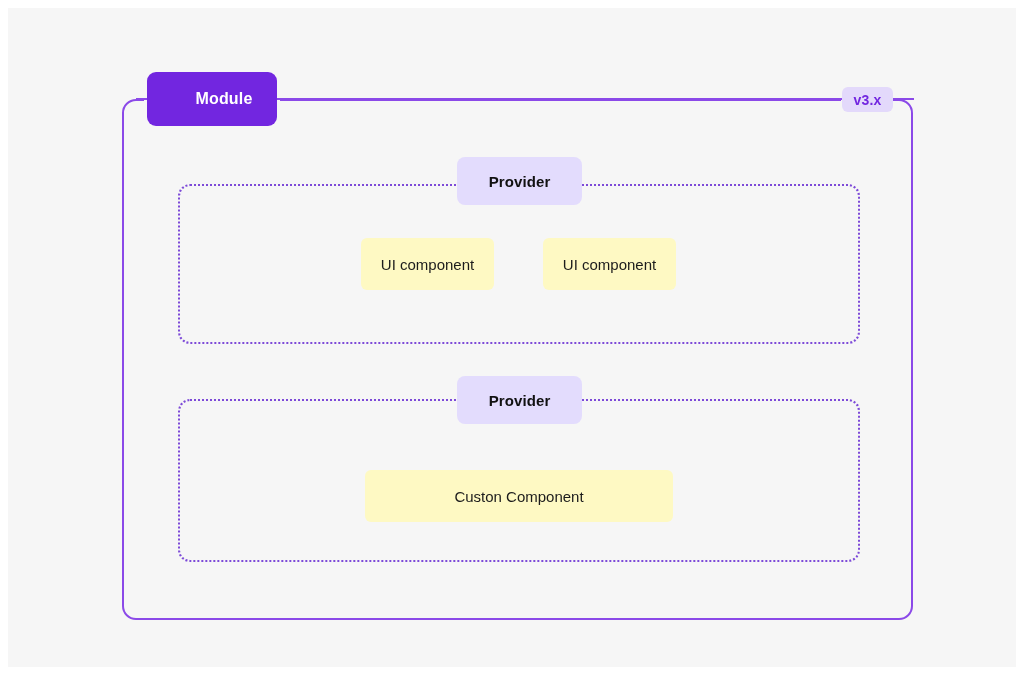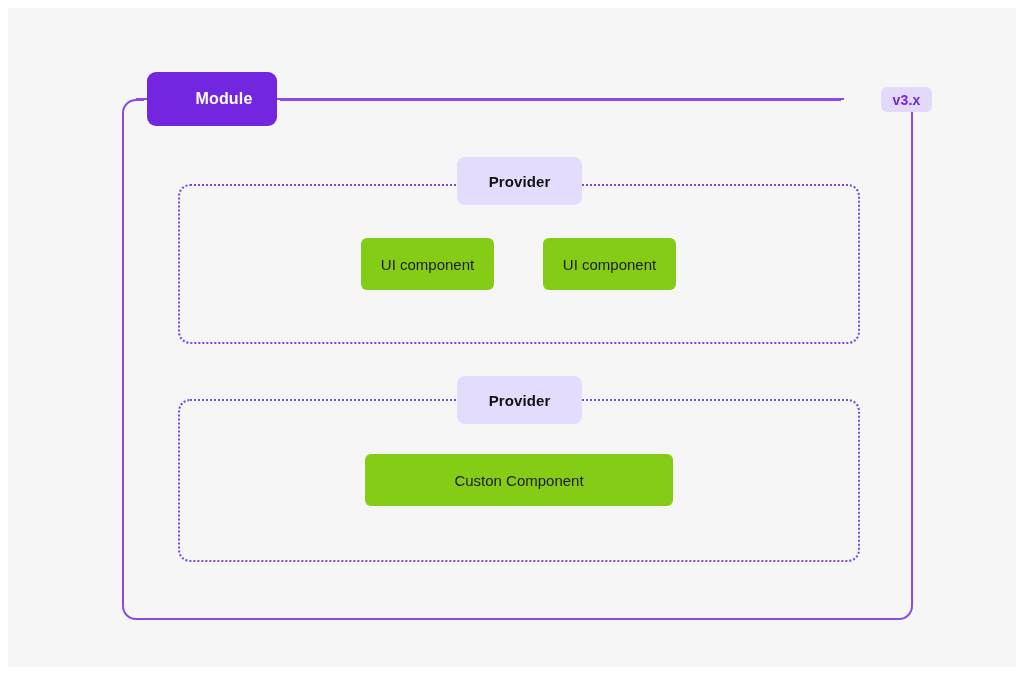--- a/index.html
+++ b/index.html
@@ -97,21 +97,20 @@
     position: absolute;
     left: 834px;
     top: 79px;
     width: 51px;
     height: 25px;
     background: #e3d9fb;
     border-radius: 6px;
     display: flex;
     align-items: center;
     justify-content: center;
-    margin-left: 39px;
   }
   .version-badge-label {
     color: #7226e0;
     font-size: 14px;
     font-weight: bold;
     letter-spacing: 0.2px;
   }
 
   
   .provider-group {
@@ -143,34 +142,34 @@
   .provider-chip-label {
     color: #111111;
     font-size: 15px;
     font-weight: bold;
     letter-spacing: 0.1px;
   }
 
   
   .component-box {
     position: absolute;
-    background: #84cc16;
+    background: #fef9c3;
     border-radius: 6px;
     display: flex;
     align-items: center;
     justify-content: center;
   }
   .component-box-label {
     color: #1c1c1c;
     font-size: 15px;
     font-weight: normal;
   }
   .component-box.ui-a { left: 353px; top: 230px; width: 133px; height: 52px; }
   .component-box.ui-b { left: 535px; top: 230px; width: 133px; height: 52px; }
-  .component-box.custom { left: 357px; top: 446px; width: 308px; height: 52px; text-align: right; }
+  .component-box.custom { left: 357px; top: 462px; width: 308px; height: 52px; text-align: right; }
 </style>
 </head>
 <body>
 
 <div class="canvas">
 
   <div class="module-frame"></div>
   <div class="top-mask a"></div>
   <div class="top-mask b"></div>
   <div class="module-frame-top-left"></div>

